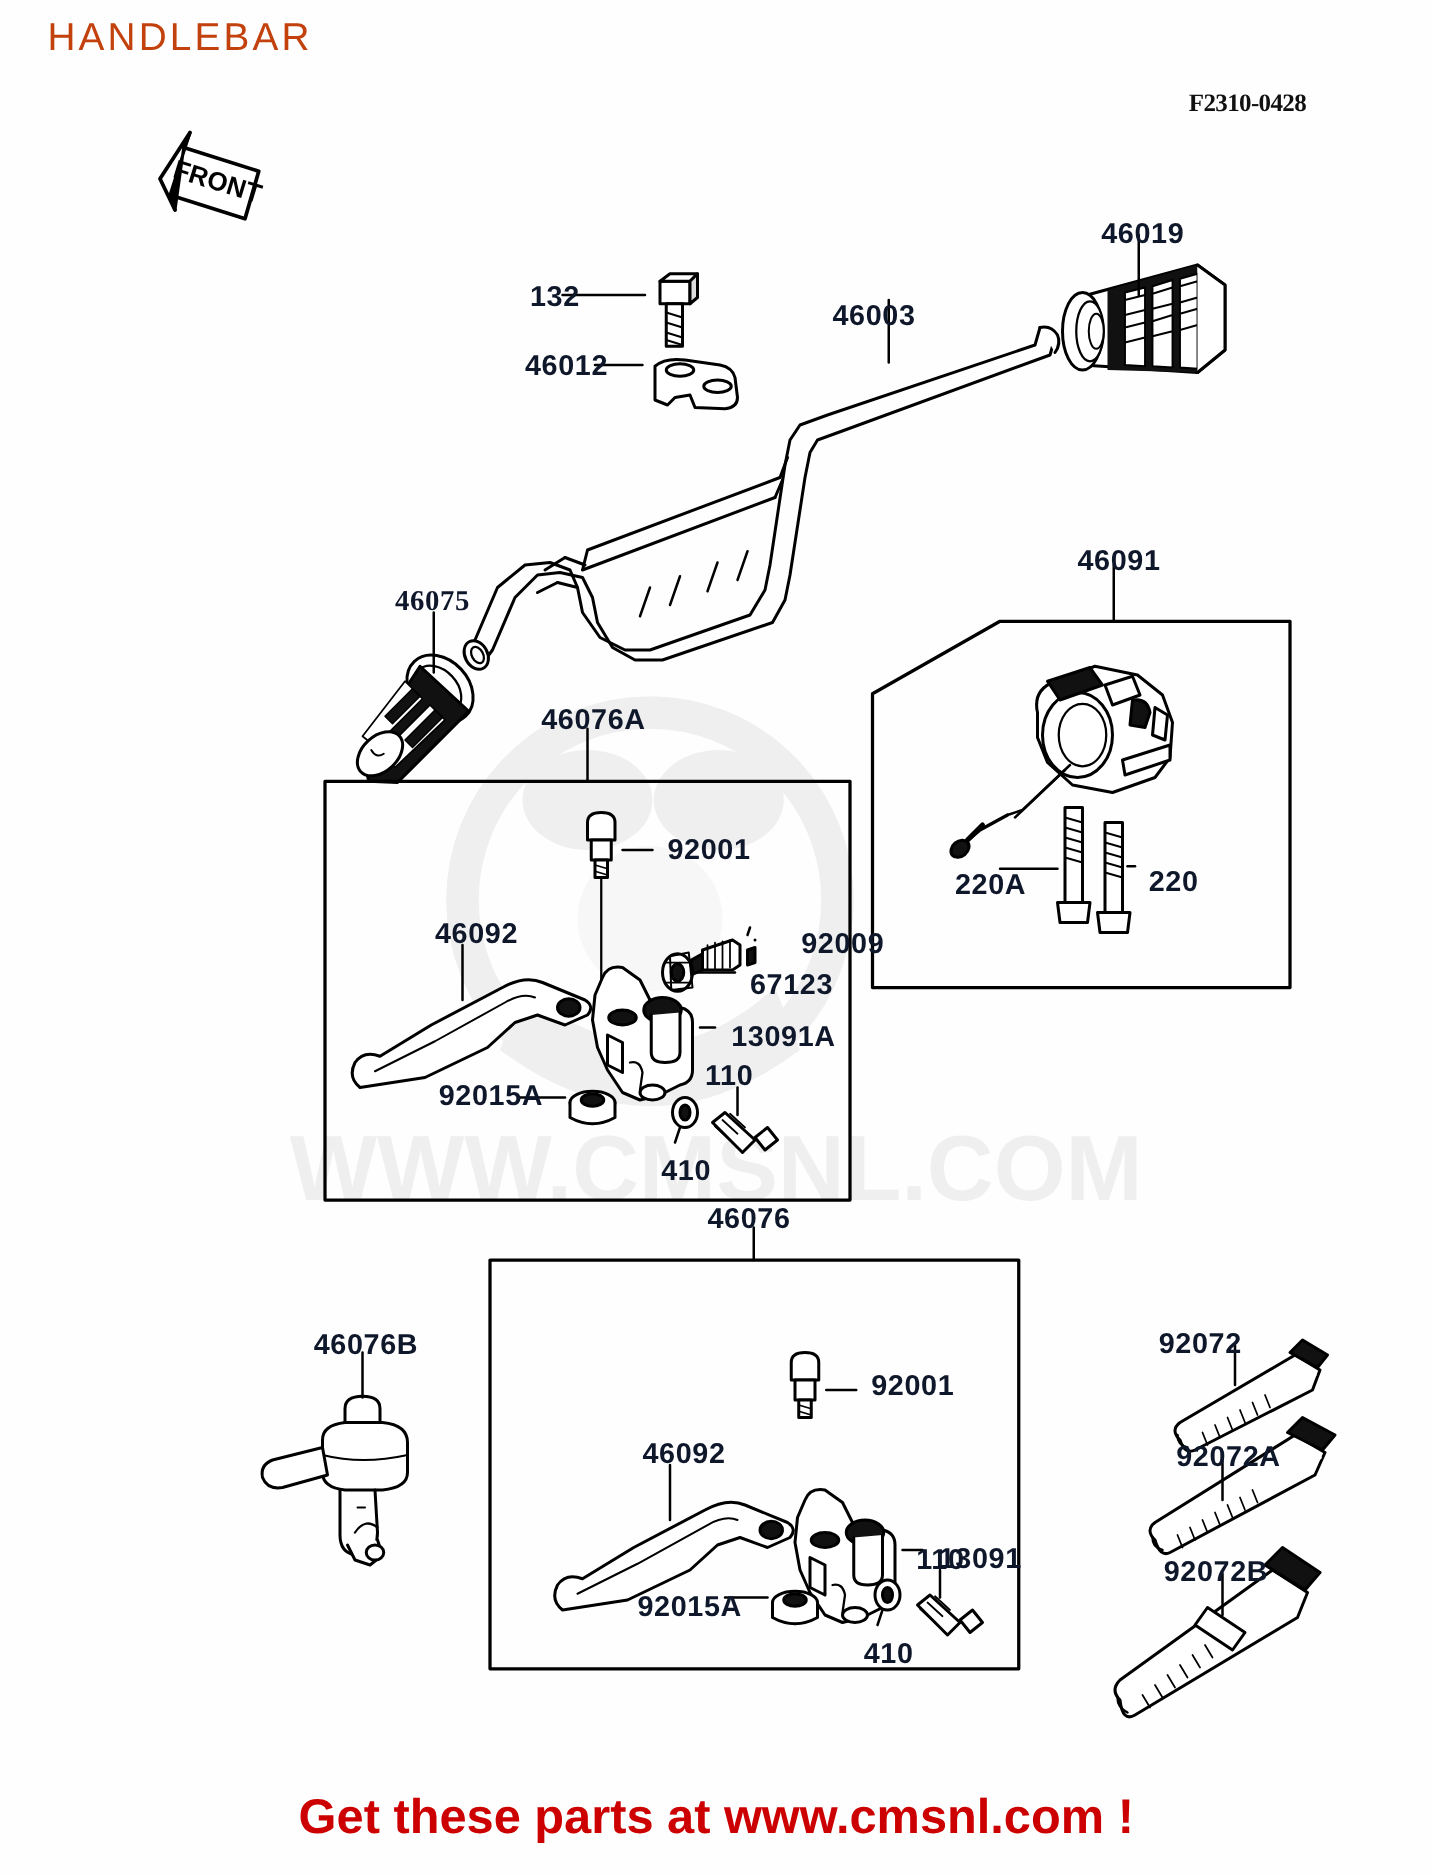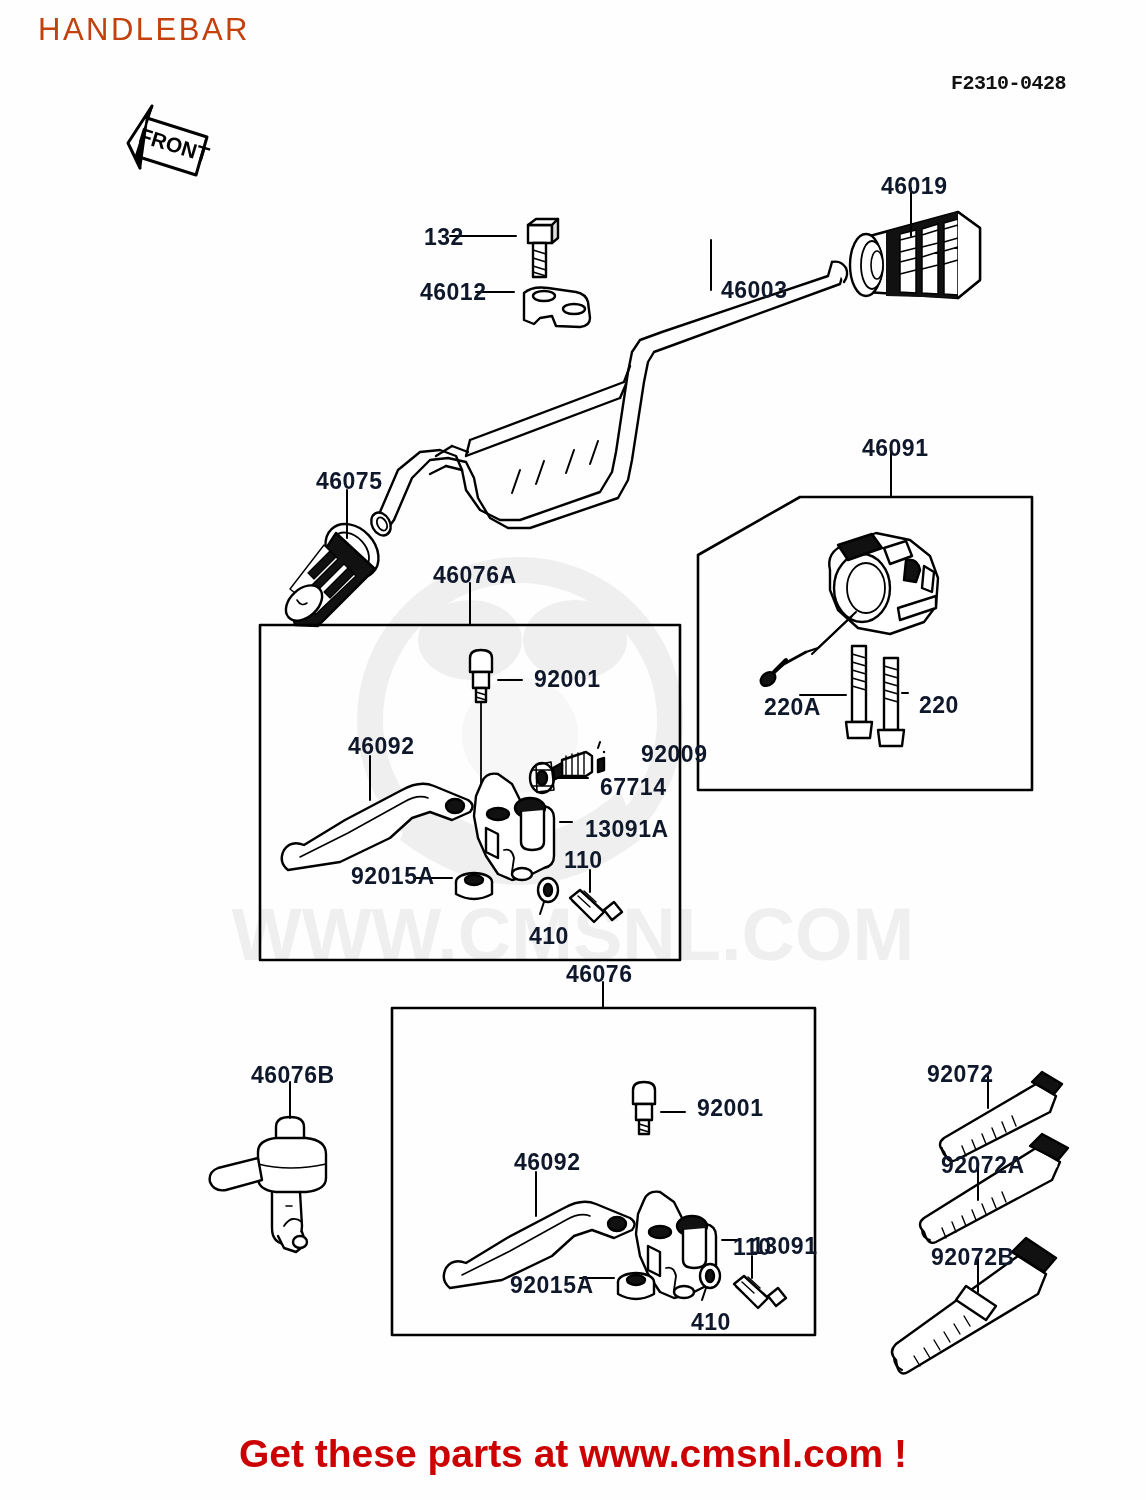--- a/index.html
+++ b/index.html
@@ -28,21 +28,21 @@
     font-family: "Liberation Sans", sans-serif;
     white-space: nowrap;
   }
   #figure-ref {
     position: absolute;
     left: 951px;
     top: 72px;
     font-size: 20px;
     font-weight: bold;
     color: #111111;
-    font-family: Liberation Mono, monospace;
+    font-family: Liberation Serif, serif;
     letter-spacing: -0.5px;
     white-space: nowrap;
   }
   
   #watermark {
     position: absolute;
     left: 0; top: 0;
     width: 1146px; height: 1500px;
     pointer-events: none;
   }
@@ -418,29 +418,29 @@
         </g>
         <path d="M902 1370 Q894 1366 894 1358" fill="none" stroke-width="2"></path>
         <path d="M978 1259 L978 1292" stroke-width="2"></path>
       </g>
 
     </g>
   </svg>
 
   <div class="callout" style="left:424px;  top:224px;">132</div>
   <div class="callout" style="left:420px;  top:279px;">46012</div>
-  <div class="callout" style="left:721px;  top:239px;margin-top:38px;">46003</div>
+  <div class="callout" style="left:666px;  top:239px;">46003</div>
   <div class="callout" style="left:881px;  top:173px;">46019</div>
-  <div class="callout" style="left:316px;  top:468px;">46075</div>
+  <div class="callout" style="left:316px;  top:468px;font-family:Liberation Serif, serif;">46075</div>
   <div class="callout" style="left:862px;  top:435px;">46091</div>
   <div class="callout" style="left:433px;  top:562px;">46076A</div>
   <div class="callout" style="left:534px;  top:666px;">92001</div>
   <div class="callout" style="left:348px;  top:733px;">46092</div>
   <div class="callout" style="left:613px;  top:741px;margin-left:28px;">92009</div>
-  <div class="callout" style="left:600px;  top:774px;">67714</div>
+  <div class="callout" style="left:600px;  top:774px;">67123</div>
   <div class="callout" style="left:585px;  top:816px;text-align:center;">13091A</div>
   <div class="callout" style="left:564px;  top:847px;">110</div>
   <div class="callout" style="left:351px;  top:863px;">92015A</div>
   <div class="callout" style="left:529px;  top:923px;">410</div>
   <div class="callout" style="left:764px;  top:694px;">220A</div>
   <div class="callout" style="left:919px;  top:692px;">220</div>
   <div class="callout" style="left:566px;  top:961px;">46076</div>
   <div class="callout" style="left:251px;  top:1062px;">46076B</div>
   <div class="callout" style="left:697px;  top:1095px;">92001</div>
   <div class="callout" style="left:514px;  top:1149px;">46092</div>

